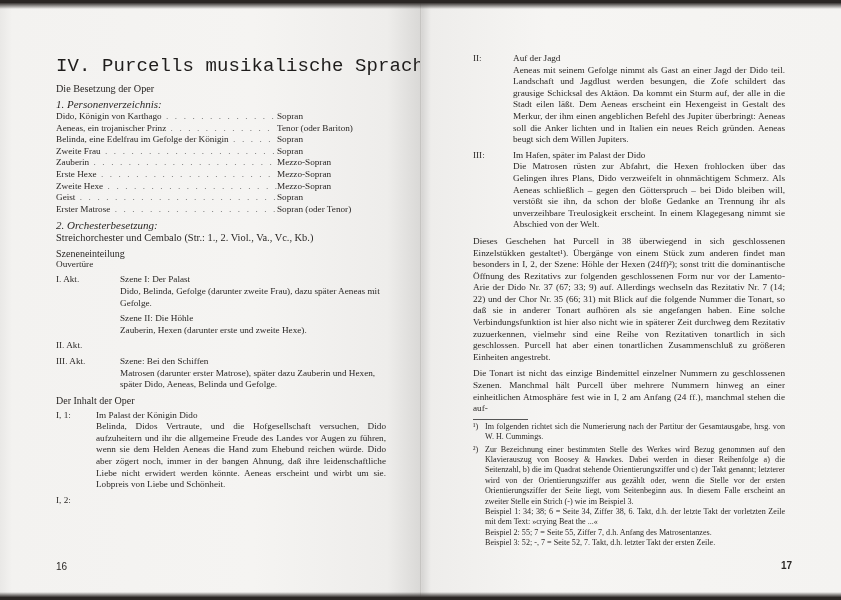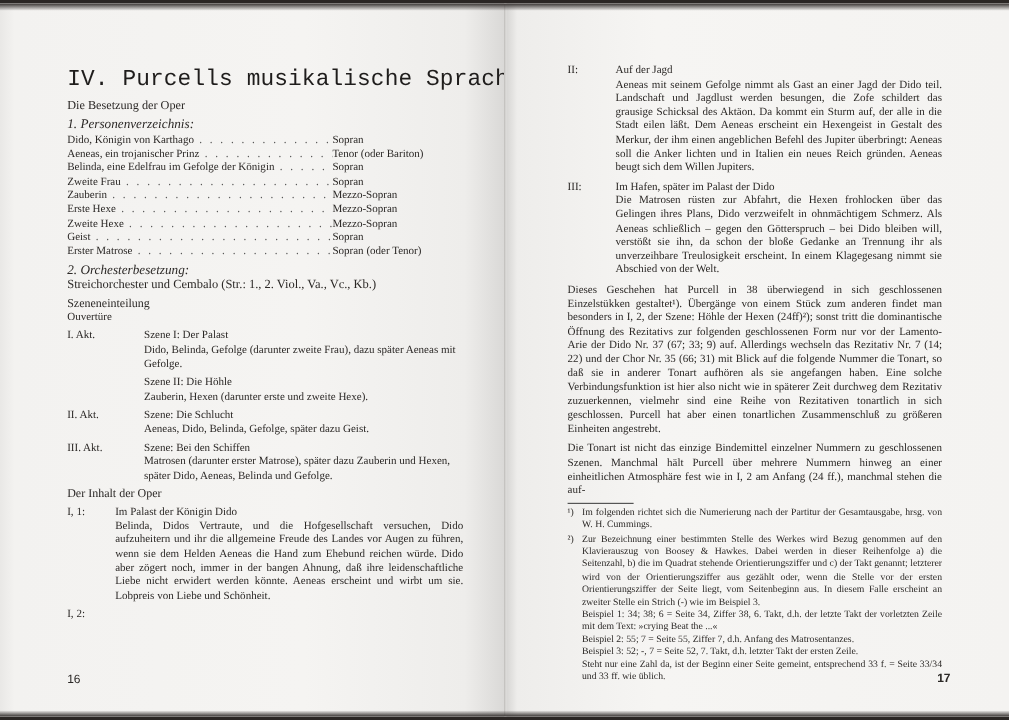--- a/index.html
+++ b/index.html
@@ -145,26 +145,20 @@
             <div>Dido, Belinda, Gefolge (darunter zweite Frau), dazu später Aeneas mit Gefolge.</div>
           </div>
           <div class="scene-block">
             <div>Szene II: Die Höhle</div>
             <div>Zauberin, Hexen (darunter erste und zweite Hexe).</div>
           </div>
         </div>
       </div>
       <div class="act">
         <span class="act-label">II. Akt.</span>
-        <div class="act-body">
-          <div class="scene-block">
-            <div>Szene: Die Schlucht</div>
-            <div>Aeneas, Dido, Belinda, Gefolge, später dazu Geist.</div>
-          </div>
-        </div>
       </div>
       <div class="act">
         <span class="act-label">III. Akt.</span>
         <div class="act-body">
           <div class="scene-block">
             <div>Szene: Bei den Schiffen</div>
             <div>Matrosen (darunter erster Matrose), später dazu Zauberin und Hexen, später Dido, Aeneas, Belinda und Gefolge.</div>
           </div>
         </div>
       </div>
@@ -209,21 +203,20 @@
           <span class="fn-line">Im folgenden richtet sich die Numerierung nach der Partitur der Gesamtausgabe, hrsg. von W. H. Cummings.</span>
         </div>
       </div>
       <div class="footnote" style="margin-top:2px;">
         <span class="fn-mark">²)</span>
         <div class="fn-body">
           <span class="fn-line">Zur Bezeichnung einer bestimmten Stelle des Werkes wird Bezug genommen auf den Klavierauszug von Boosey &amp; Hawkes. Dabei werden in dieser Reihenfolge a) die Seitenzahl, b) die im Quadrat stehende Orientierungsziffer und c) der Takt genannt; letzterer wird von der Orientierungsziffer aus gezählt oder, wenn die Stelle vor der ersten Orientierungsziffer der Seite liegt, vom Seitenbeginn aus. In diesem Falle erscheint an zweiter Stelle ein Strich (-) wie im Beispiel 3.</span>
           <span class="fn-line">Beispiel 1: 34; 38; 6 = Seite 34, Ziffer 38, 6. Takt, d.h. der letzte Takt der vorletzten Zeile mit dem Text: »crying Beat the ...«</span>
           <span class="fn-line">Beispiel 2: 55; 7 = Seite 55, Ziffer 7, d.h. Anfang des Matrosentanzes.</span>
           <span class="fn-line">Beispiel 3: 52; -, 7 = Seite 52, 7. Takt, d.h. letzter Takt der ersten Zeile.</span>
-          <span class="fn-line">Steht nur eine Zahl da, ist der Beginn einer Seite gemeint, entsprechend 33 f. = Seite 33/34 und 33 ff. wie üblich.</span>
         </div>
       </div>
     </div>
     <div class="page-number pn-right" style="left:360px;">17</div>
   </div>
 
   <div class="spine"></div>
   <div class="shadow-top"></div>
   <div class="shadow-bottom"></div>
 </div>

